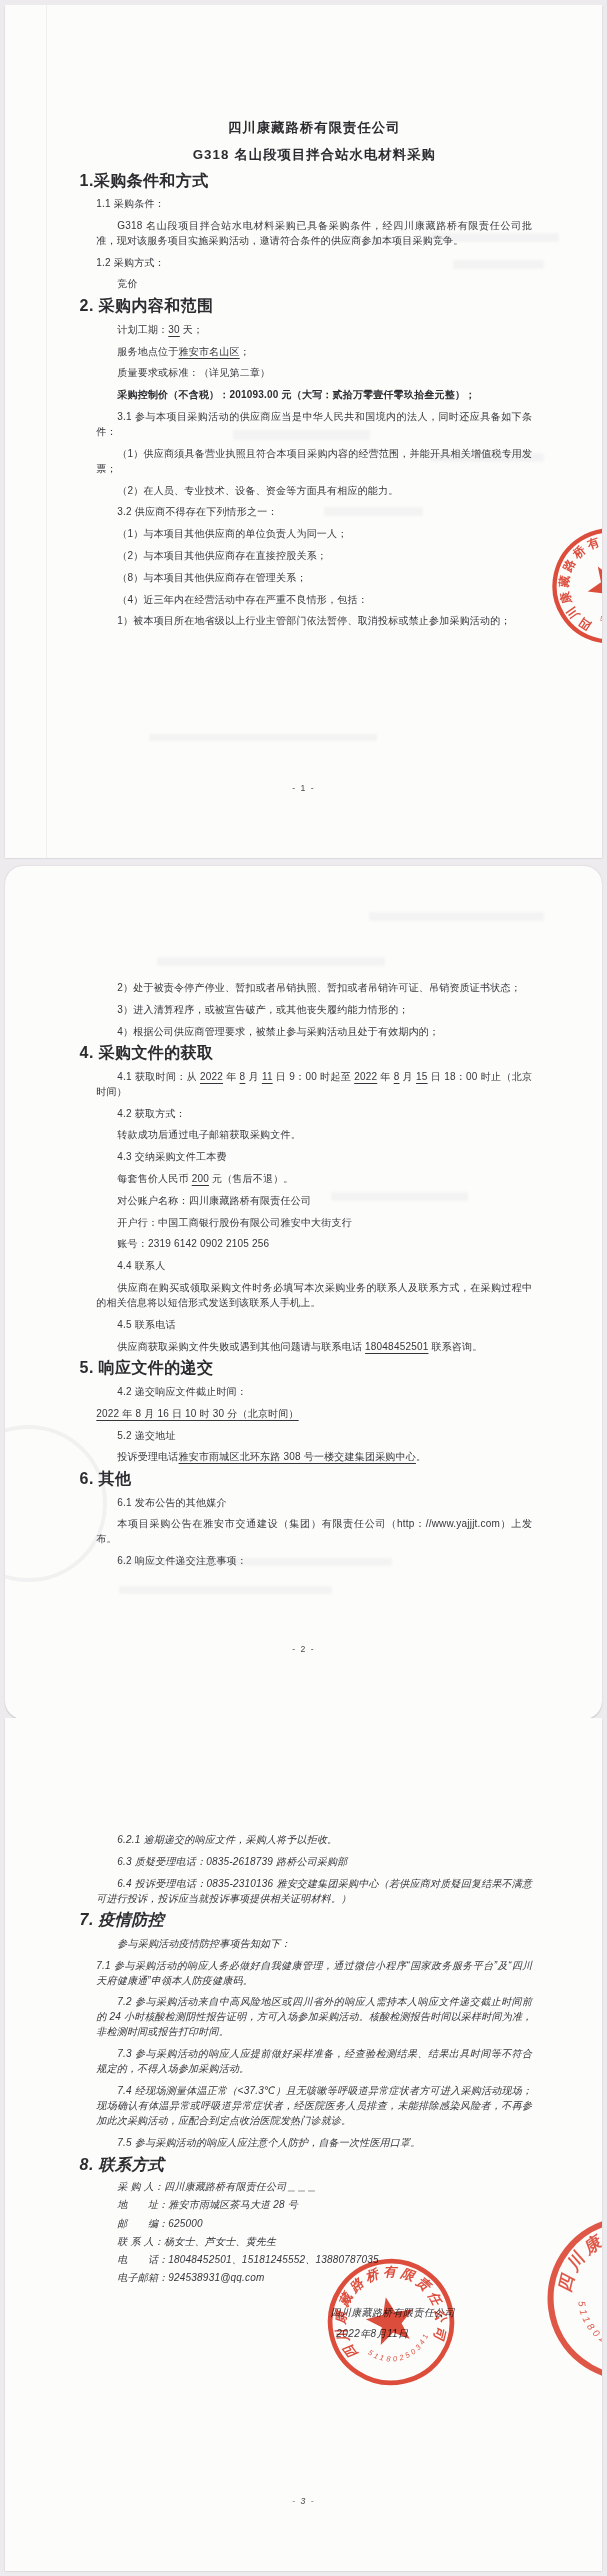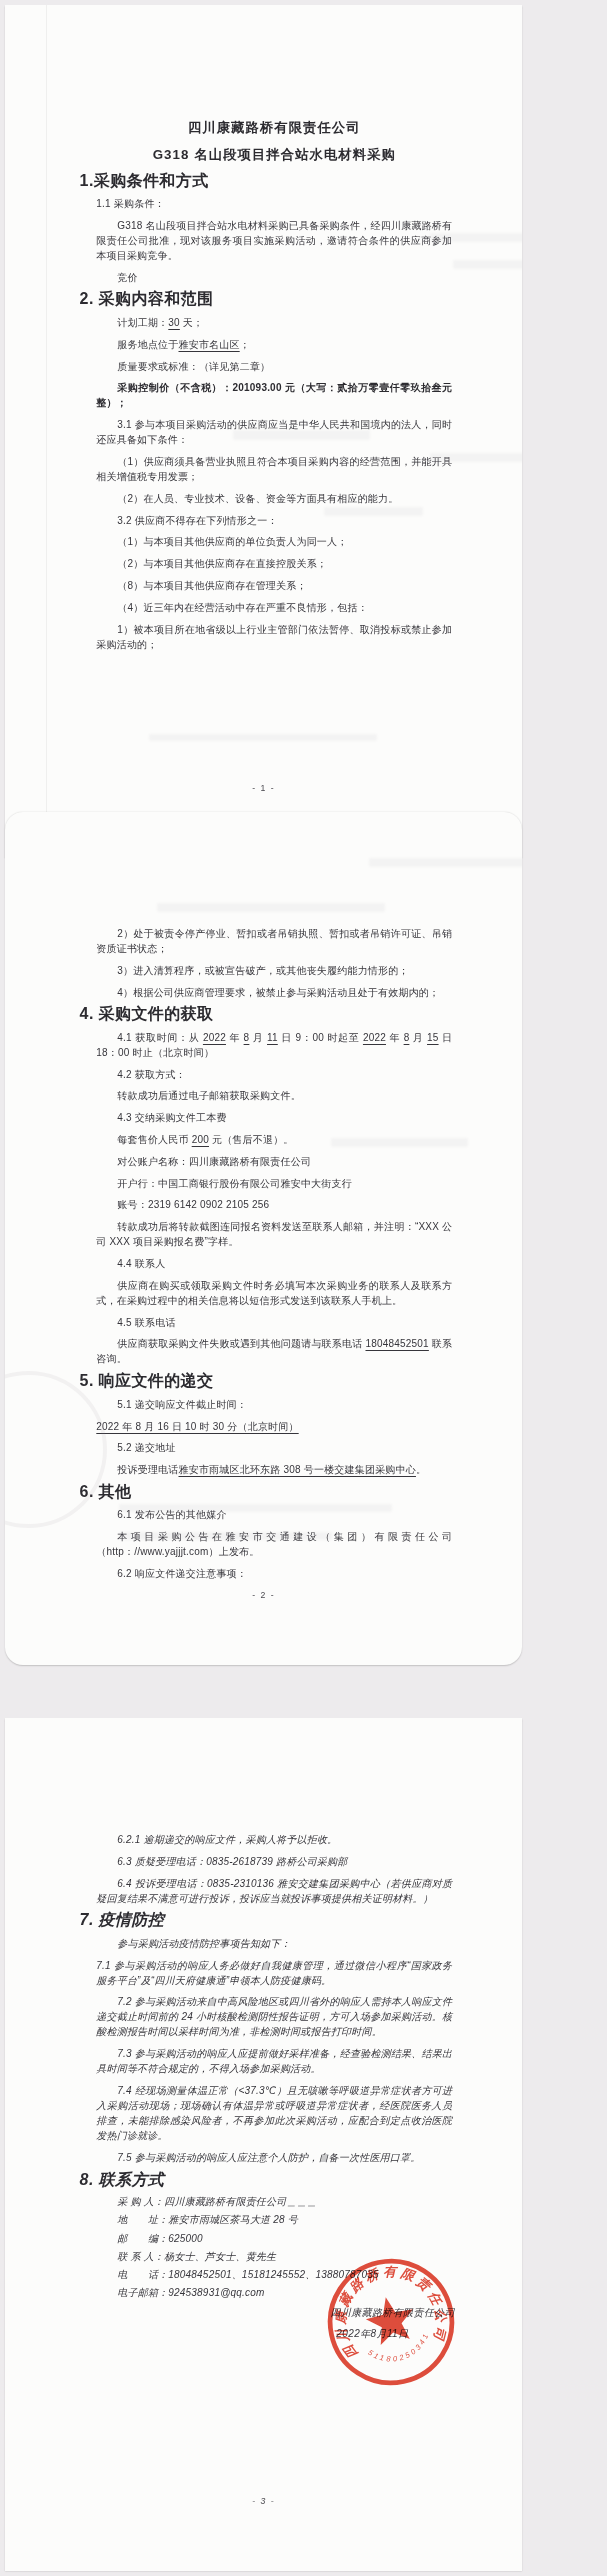--- a/index.html
+++ b/index.html
@@ -5,27 +5,27 @@
   html,body{margin:0;padding:0;}
   body{
     width:607px;height:2576px;
     background:#edebed;
     font-family:"Liberation Sans","DejaVu Sans",sans-serif;
     position:relative;
     overflow:hidden;
   }
   .canvas{position:absolute;inset:0;}
   .page{
-    position:absolute;left:5.3px;width:517px;height:853px;
+    position:absolute;left:5.3px;width:597px;height:853px;
     background:#fcfcfb;
     box-shadow:0 0.8px 1.5px rgba(0,0,0,0.18);
     overflow:hidden;
   }
   #page1{top:4.6px;}
-  #page2{top:812px;border-radius:18px;}
+  #page2{top:866px;border-radius:18px;}
   #page3{top:1718px;font-style:italic;}
   .scan-edge{
     position:absolute;top:0;bottom:0;left:41px;width:0.8px;
     background:rgba(0,0,0,0.05);
   }
   .page-body{
     position:absolute;left:0;top:0;right:0;
     padding:114px 70px 0 91px;
   }
   .blk{
@@ -78,20 +78,21 @@
 <div class="canvas">
 
   <div class="page" id="page1">
     <div class="scan-edge"></div>
     <div class="page-body">
         <div class="blk doc-title">四川康藏路桥有限责任公司</div>
         <div class="blk doc-title">G318 名山段项目拌合站水电材料采购</div>
         <div class="blk h1">1.采购条件和方式</div>
         <div class="blk body">1.1 采购条件：</div>
         <div class="blk indent">G318 名山段项目拌合站水电材料采购已具备采购条件，经四川康藏路桥有限责任公司批准，现对该服务项目实施采购活动，邀请符合条件的供应商参加本项目采购竞争。</div>
+        <div class="blk body">1.2 采购方式：</div>
         <div class="blk indent">竞价</div>
         <div class="blk h1">2. 采购内容和范围</div>
         <div class="blk indent"><span>计划工期：</span><u>30</u><span> 天；</span></div>
         <div class="blk indent"><span>服务地点位于</span><u>雅安市名山区</u><span>；</span></div>
         <div class="blk indent">质量要求或标准：（详见第二章）</div>
         <div class="blk indent-bold">采购控制价（不含税）：201093.00 元（大写：贰拾万零壹仟零玖拾叁元整）；</div>
         <div class="blk indent">3.1 参与本项目采购活动的供应商应当是中华人民共和国境内的法人，同时还应具备如下条件：</div>
         <div class="blk indent">（1）供应商须具备营业执照且符合本项目采购内容的经营范围，并能开具相关增值税专用发票；</div>
         <div class="blk indent">（2）在人员、专业技术、设备、资金等方面具有相应的能力。</div>
         <div class="blk indent">3.2 供应商不得存在下列情形之一：</div>
@@ -134,27 +135,26 @@
         <div class="blk indent">4）根据公司供应商管理要求，被禁止参与采购活动且处于有效期内的；</div>
         <div class="blk h1">4. 采购文件的获取</div>
         <div class="blk indent"><span>4.1 获取时间：从 </span><u>2022</u><span> 年 </span><u>8</u><span> 月 </span><u>11</u><span> 日 9：00 时起至 </span><u>2022</u><span> 年 </span><u>8</u><span> 月 </span><u>15</u><span> 日 18：00 时止（北京时间）</span></div>
         <div class="blk indent">4.2  获取方式：</div>
         <div class="blk indent">转款成功后通过电子邮箱获取采购文件。</div>
         <div class="blk indent">4.3 交纳采购文件工本费</div>
         <div class="blk indent"><span>每套售价人民币 </span><u>200</u><span> 元（售后不退）。</span></div>
         <div class="blk indent">对公账户名称：四川康藏路桥有限责任公司</div>
         <div class="blk indent">开户行：中国工商银行股份有限公司雅安中大街支行</div>
         <div class="blk indent">账号：2319 6142 0902 2105 256</div>
-        <div class="blk indent">转款成功后将转款截图连同报名资料发送至联系人邮箱，并注明：“XXX 公司 XXX 项目采购报名费”字样。</div>
         <div class="blk indent">4.4 联系人</div>
         <div class="blk indent">供应商在购买或领取采购文件时务必填写本次采购业务的联系人及联系方式，在采购过程中的相关信息将以短信形式发送到该联系人手机上。</div>
         <div class="blk indent">4.5 联系电话</div>
         <div class="blk indent"><span>供应商获取采购文件失败或遇到其他问题请与联系电话 </span><u>18048452501</u><span> 联系咨询。</span></div>
         <div class="blk h1">5.  响应文件的递交</div>
-        <div class="blk indent">5.1 递交响应文件截止时间：</div>
+        <div class="blk indent">4.2 递交响应文件截止时间：</div>
         <div class="blk body body-underline">2022 年 8 月 16 日 10 时 30 分（北京时间）</div>
         <div class="blk indent">5.2 递交地址</div>
         <div class="blk indent"><span>投诉受理电话</span><u>雅安市雨城区北环东路 308 号一楼交建集团采购中心</u><span>。</span></div>
         <div class="blk h1">6.  其他</div>
         <div class="blk indent">6.1 发布公告的其他媒介</div>
         <div class="blk indent">本项目采购公告在雅安市交通建设（集团）有限责任公司（http：//www.yajjjt.com）上发布。</div>
         <div class="blk indent">6.2 响应文件递交注意事项：</div>
       </div>
 
     <div class="ghost-seal"></div>

